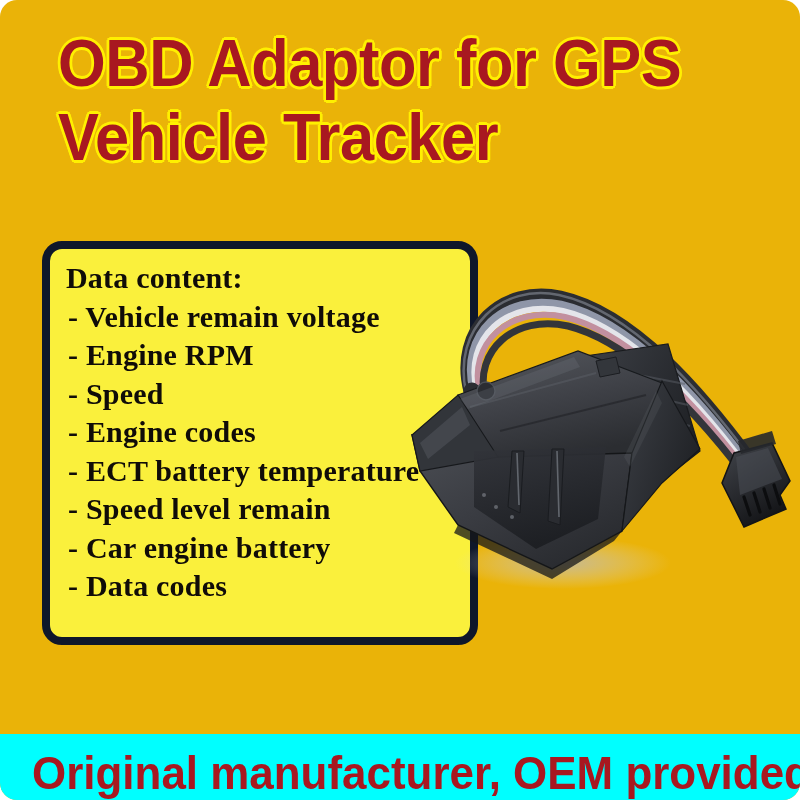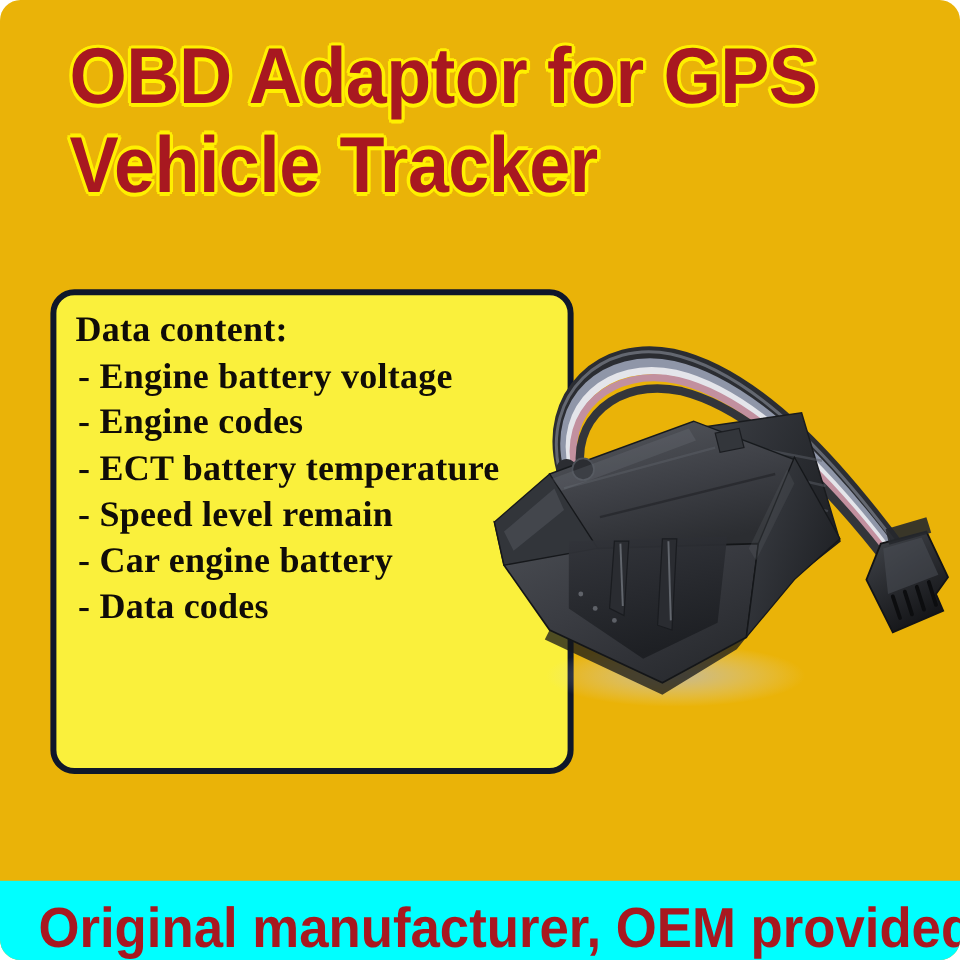--- a/index.html
+++ b/index.html
@@ -50,21 +50,21 @@
 
   
   #spec-box {
     position: absolute;
     left: 42px;
     top: 241px;
     width: 436px;
     height: 404px;
     box-sizing: border-box;
     background: #faf03c;
-    border: 5px solid #0f172a;
+    border: 8px solid #0f172a;
     border-radius: 20px;
     z-index: 20;
   }
   #spec-list {
     position: absolute;
     left: 16px;
     top: 10px;
     right: 6px;
   }
   .spec-line {
@@ -128,21 +128,23 @@
 <div id="poster">
 
   <div id="title-block">
     <div class="title-line">OBD Adaptor for GPS</div>
     <div class="title-line">Vehicle Tracker</div>
   </div>
 
   <div id="spec-box">
     <div id="spec-list">
       <div class="spec-line">Data content:</div>
-      <div class="spec-line item">- Engine battery voltage</div>
+      <div class="spec-line item">- Vehicle remain voltage</div>
+      <div class="spec-line item">- Engine RPM</div>
+      <div class="spec-line item">- Speed</div>
       <div class="spec-line item">- Engine codes</div>
       <div class="spec-line item">- ECT battery temperature</div>
       <div class="spec-line item">- Speed level remain</div>
       <div class="spec-line item">- Car engine battery</div>
       <div class="spec-line item">- Data codes</div>
     </div>
   </div>
 
   <div id="product">
     <svg viewBox="0 0 400 400" xmlns="http://www.w3.org/2000/svg">

